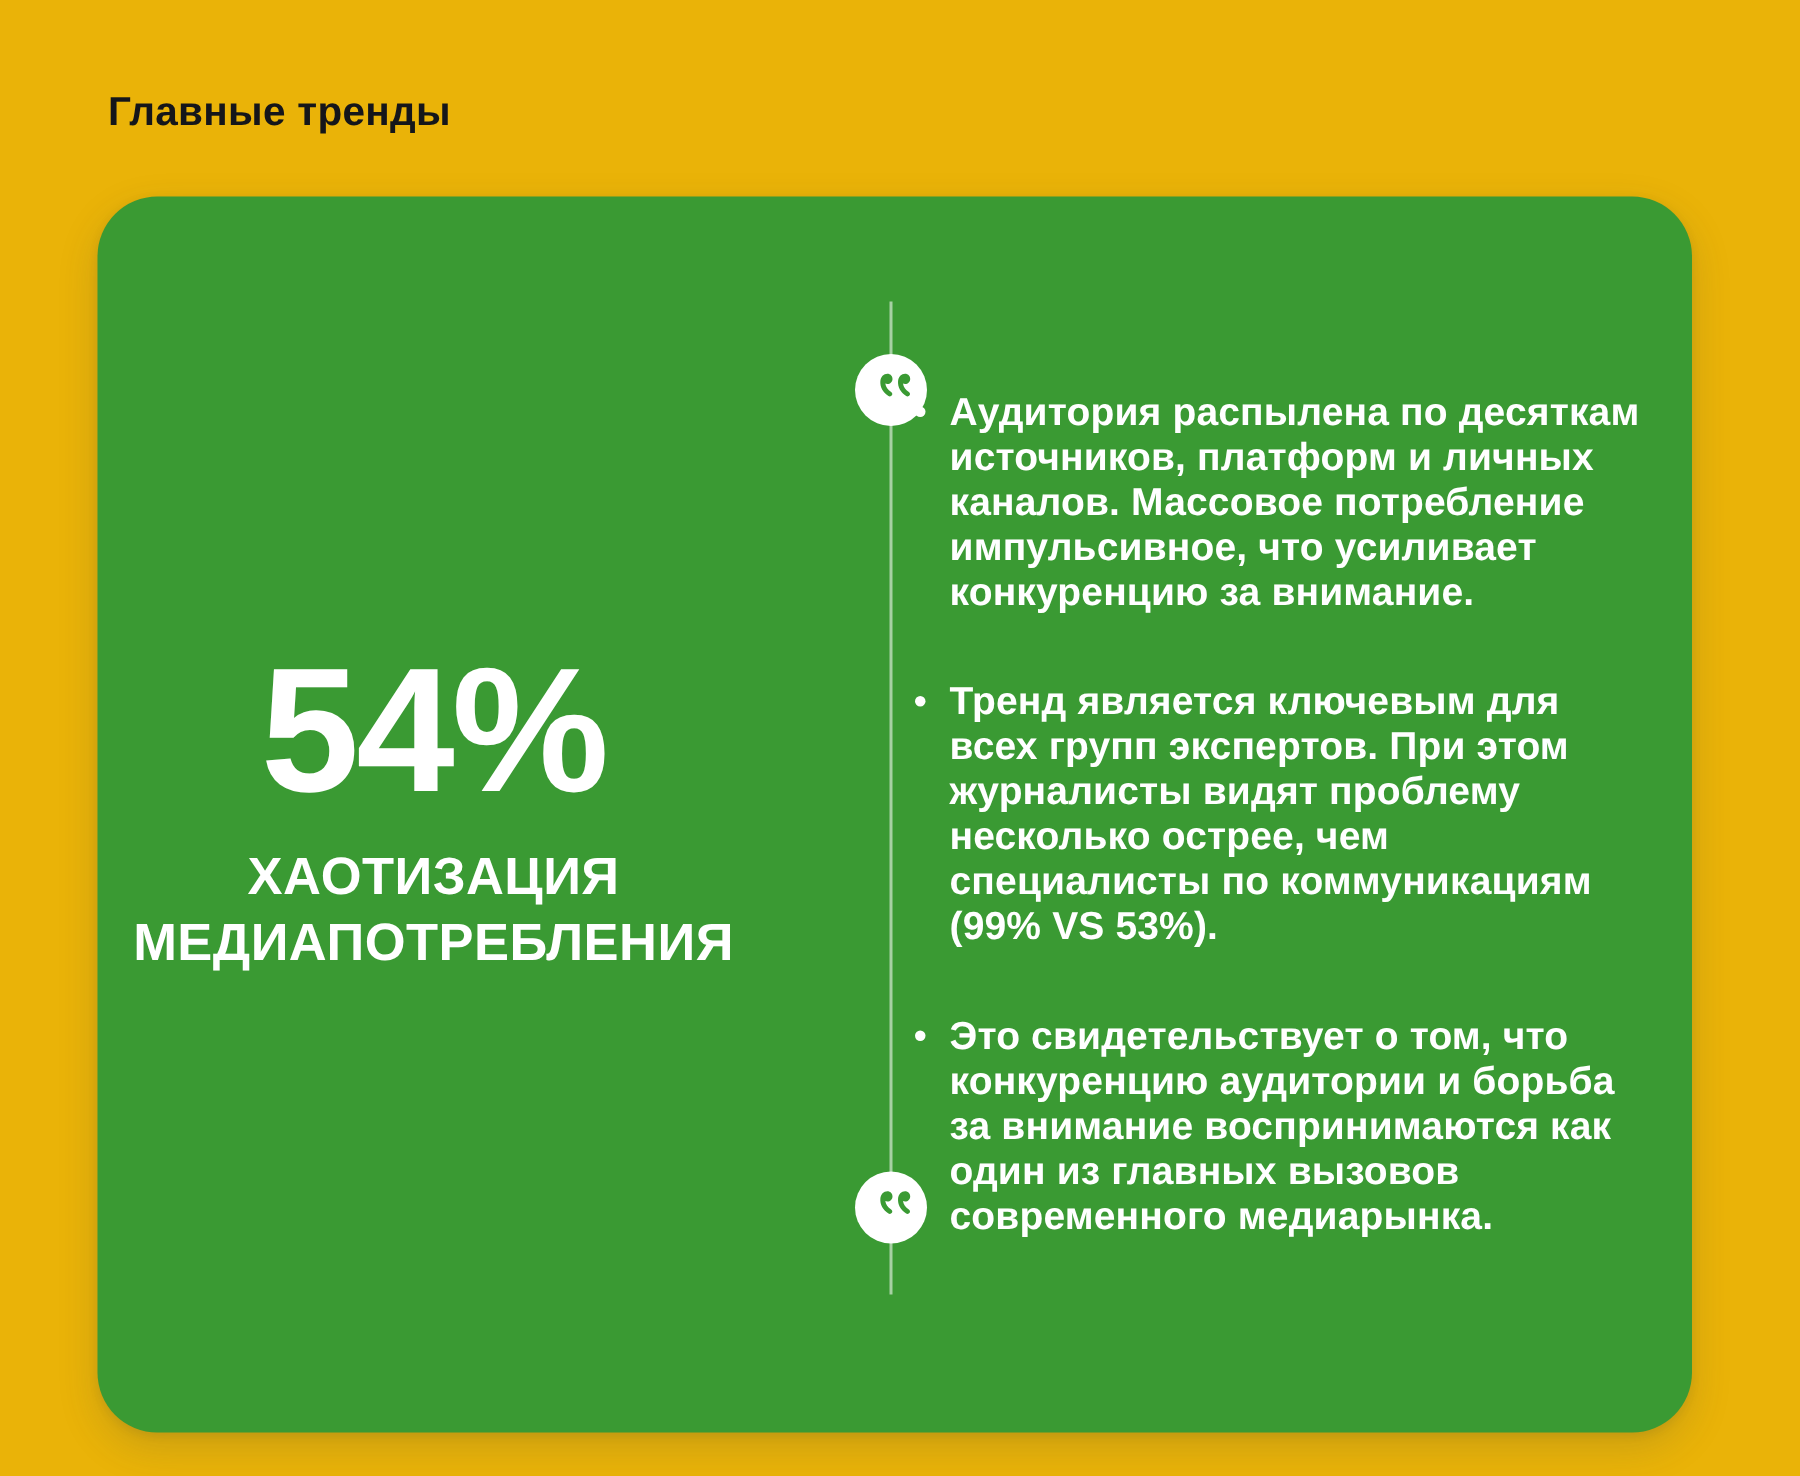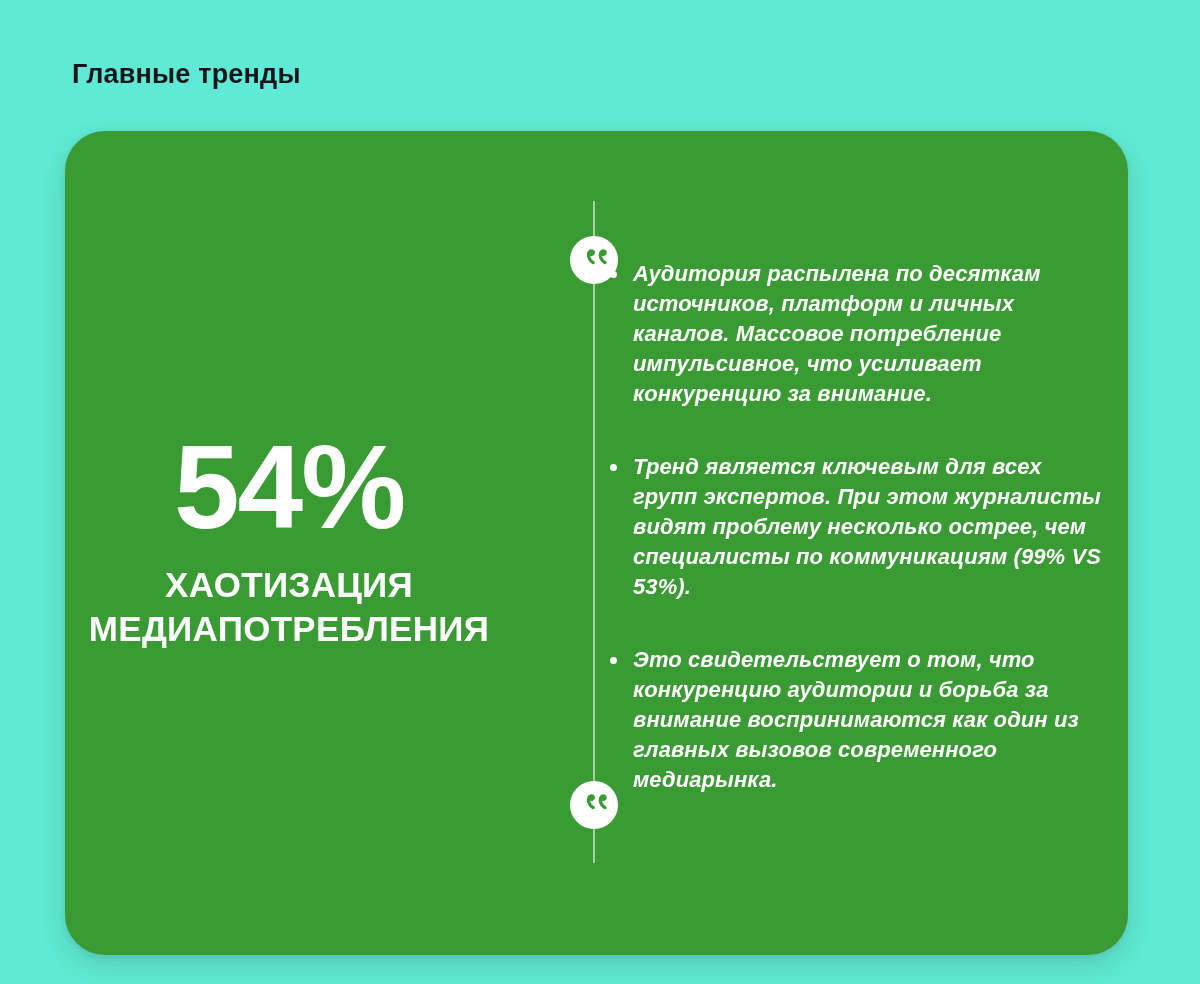--- a/index.html
+++ b/index.html
@@ -13,21 +13,21 @@
     background: #ffffff;
     font-family: "Liberation Sans", sans-serif;
     -webkit-font-smoothing: antialiased;
     overflow: hidden;
     position: relative;
   }
 
   .slide {
     position: absolute;
     inset: 0;
-    background: #5eead4;
+    background: #eab308;
   }
 
   
   .page-title {
     position: absolute;
     left: 72px;
     top: 56px;
     font-size: 27px;
     font-weight: 700;
     color: #15161a;
@@ -125,22 +125,21 @@
     top: 128px;
     width: 500px;
     margin: 0;
     padding: 0;
     list-style: none;
   }
   .bullet-item {
     position: relative;
     padding-left: 28px;
     margin-bottom: 43px;
-    font-size: 22px;
-    font-style: italic;
+    font-size: 26px;
     font-weight: 700;
     color: #ffffff;
     line-height: 30px;
     letter-spacing: 0.1px;
   }
   .bullet-item:last-child {
     margin-bottom: 0;
   }
   .bullet-item::before {
     content: "";

